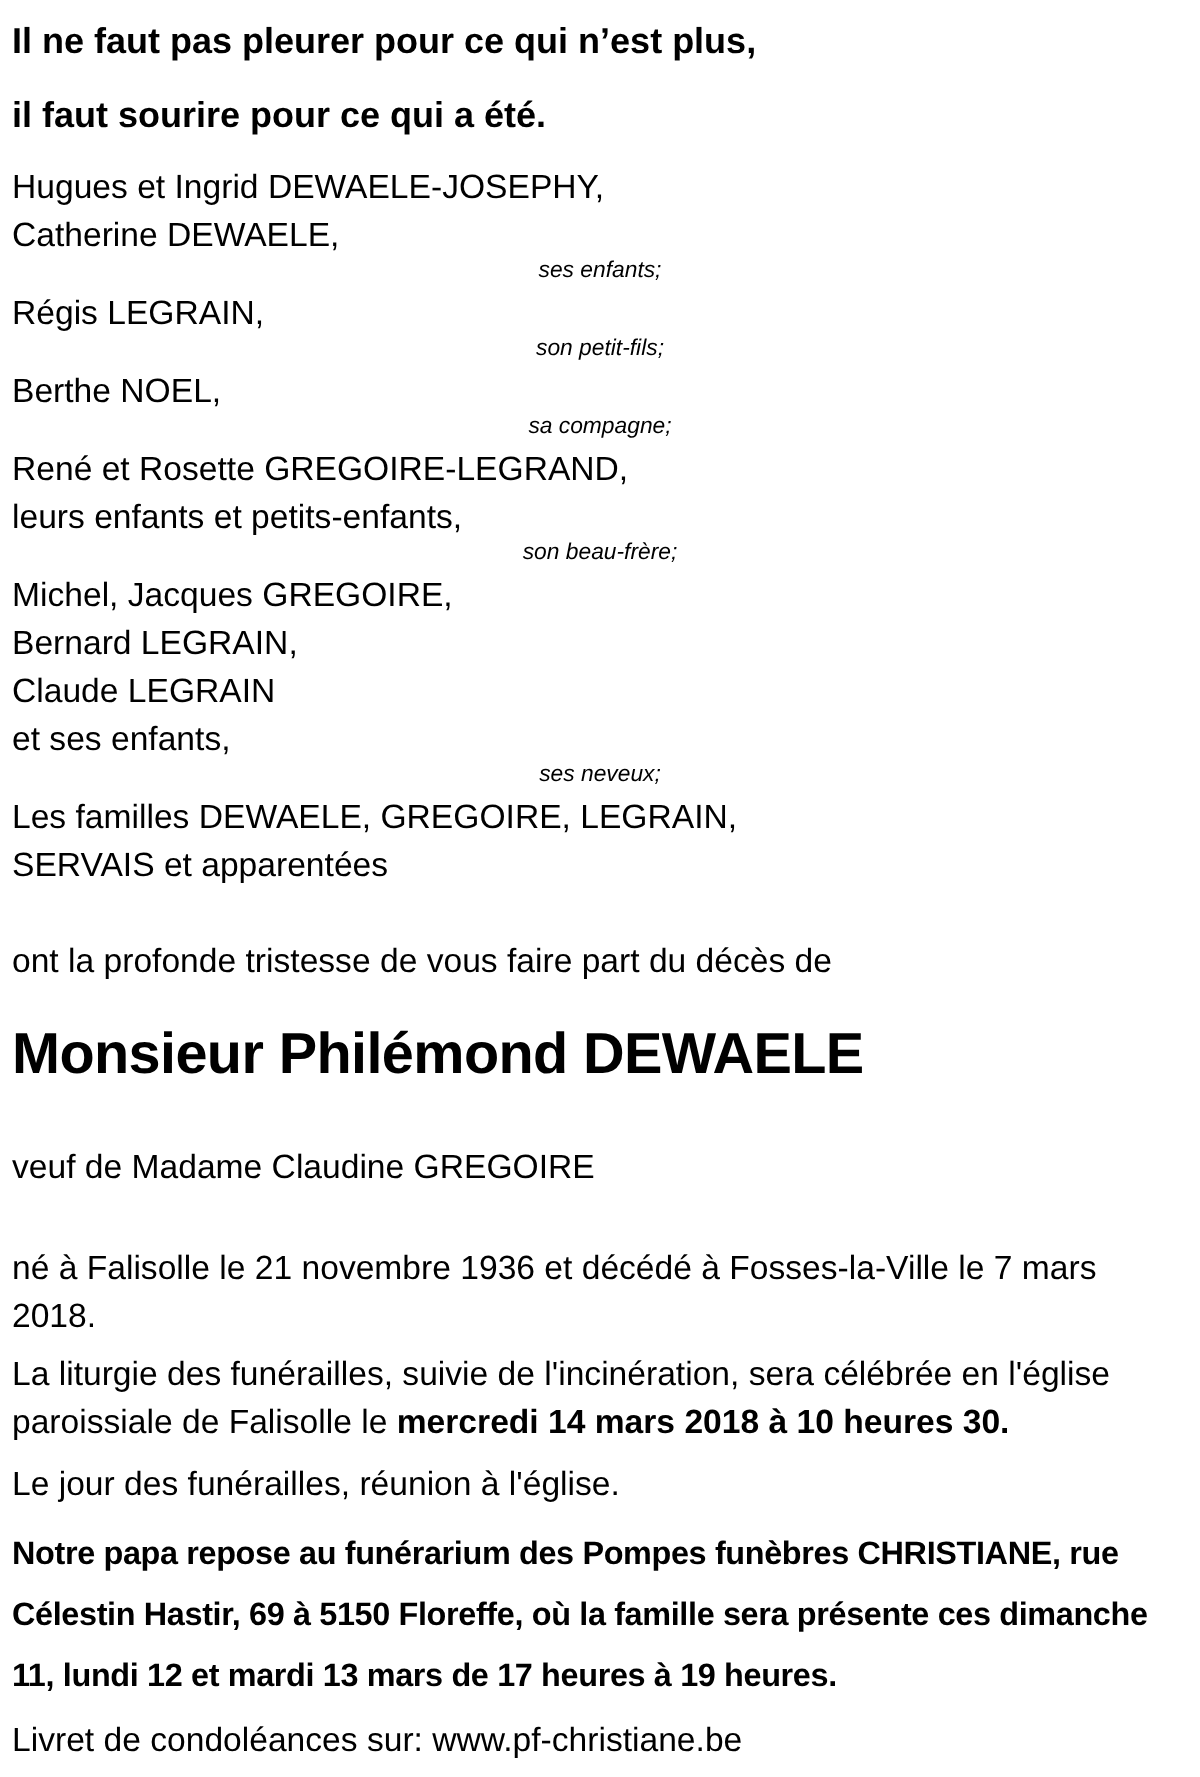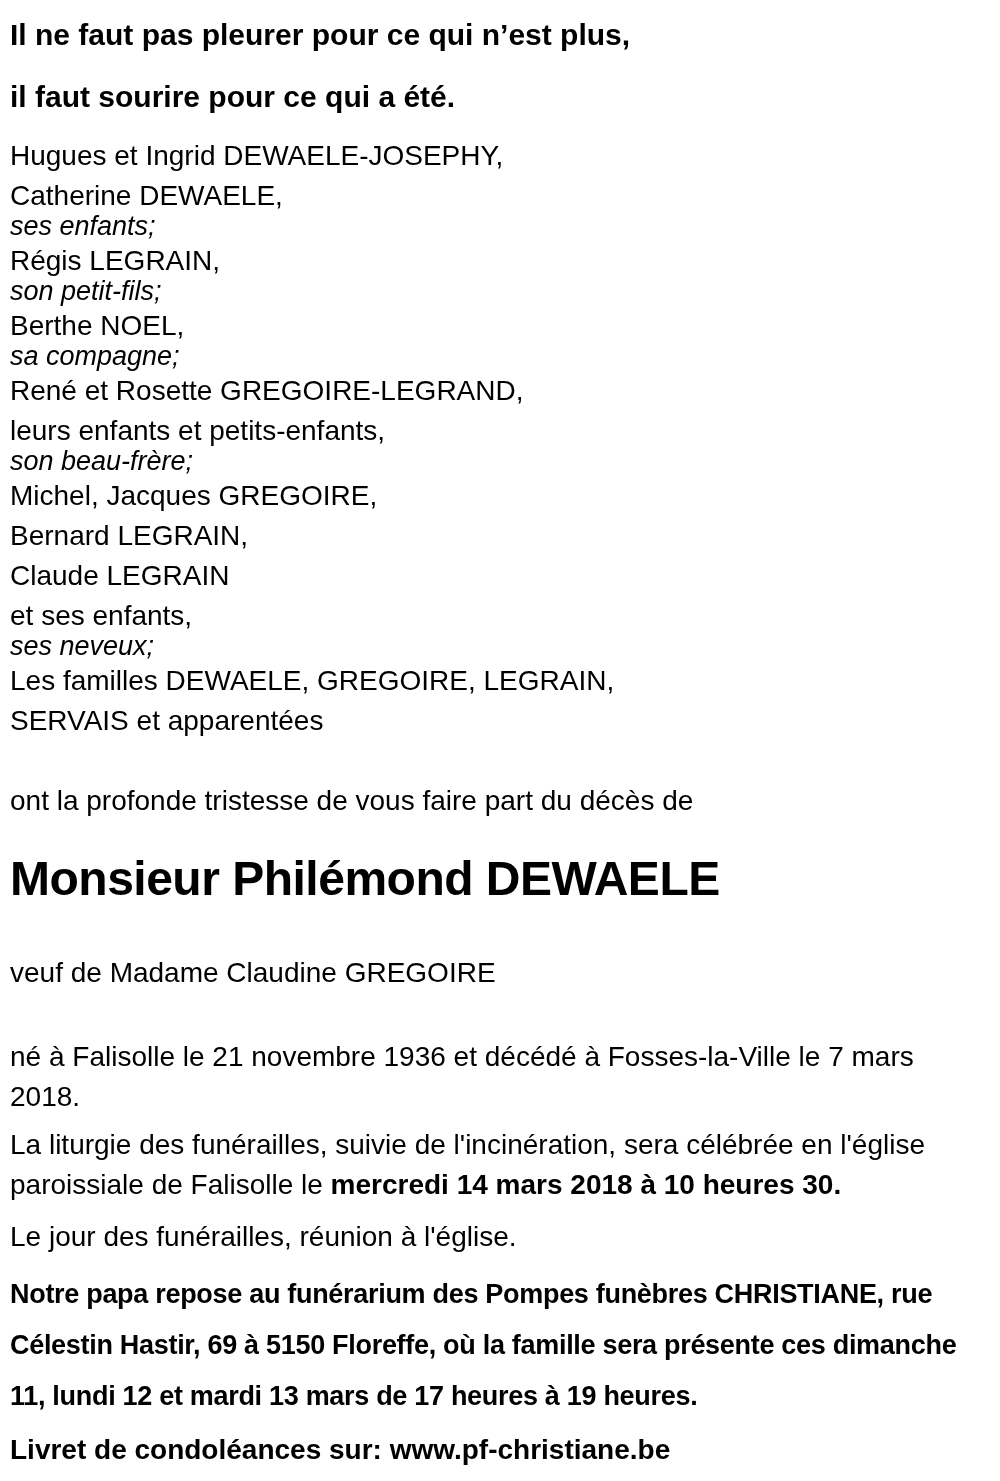--- a/index.html
+++ b/index.html
@@ -18,23 +18,23 @@
   }
   .quote {
     font-weight: bold;
     font-size: 30px;
     line-height: 62px;
     margin: 0 0 8px 0;
   }
   .group { margin: 0; }
   .name { font-size: 28px; line-height: 40px; }
   .relation {
-    text-align: left;
+    text-align: center;
     font-style: italic;
-    font-size: 27px;
+    font-size: 19px;
     line-height: 30px;
     margin-top: -5px;
   }
   .para { margin: 0; }
   .announcement { margin-top: 40px; }
   .deceased-name {
     font-size: 48px;
     line-height: 60px;
     font-weight: bold;
     letter-spacing: -0.5px;
@@ -44,21 +44,21 @@
   .liturgy { margin-top: 8px; }
   .bold { font-weight: bold; }
   .meeting { margin-top: 12px; }
   .funerarium {
     margin-top: 12px;
     font-weight: bold;
     font-size: 27px;
     line-height: 51px;
     letter-spacing: -0.3px;
   }
-  .livret { margin-top: 8px; font-weight: bold; }
+  .livret { margin-top: 8px; font-weight: normal; }
   .final-note { margin-top: 8px; }
 </style>
 </head>
 <body>
 
 <div class="page">
 
   <div class="quote">
     <div>Il ne faut pas pleurer pour ce qui n’est plus,</div>
     <div>il faut sourire pour ce qui a été.</div>

